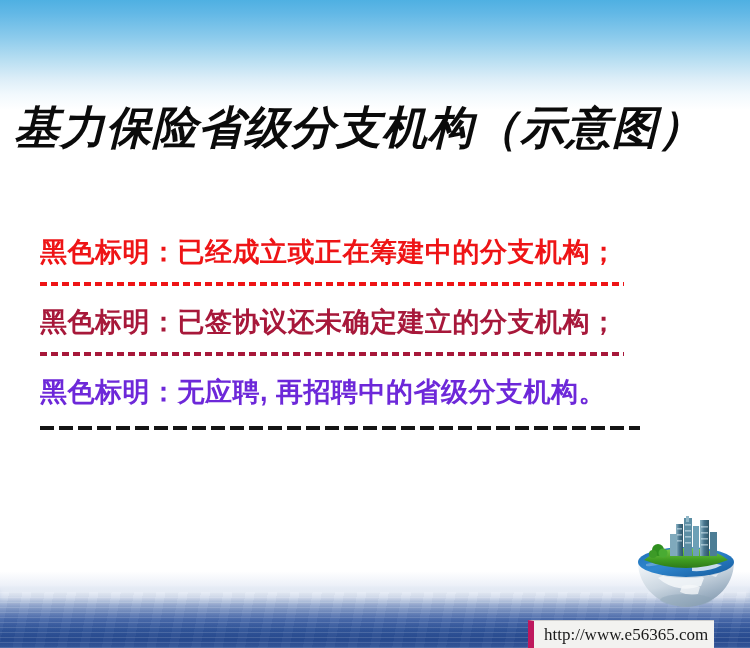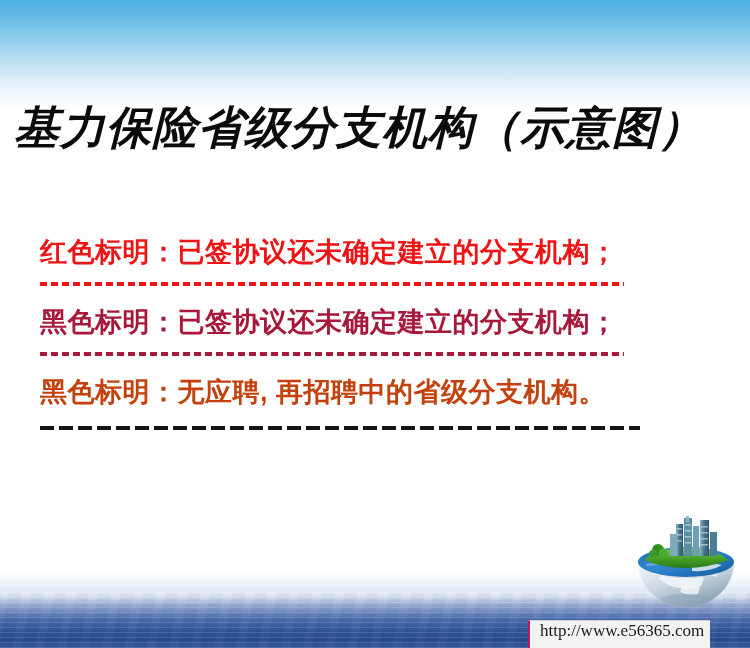--- a/index.html
+++ b/index.html
@@ -112,21 +112,21 @@
   .legend-text {
     font-family: "Liberation Sans", "DejaVu Sans", sans-serif;
     font-size: 27px;
     font-weight: bold;
     letter-spacing: .5px;
     white-space: nowrap;
     line-height: 40px;
   }
   .legend-text.red    { color: #ee1416; }
   .legend-text.purple { color: #a7183a; }
-  .legend-text.black  { color: #c2410c; }
+  .legend-text.black  { color: #6d28d9; }
 
   .rule {
     height: 4px;
     margin-top: 10px;
     margin-bottom: 16px;
   }
   .rule.red {
     width: 584px;
     background: repeating-linear-gradient(to right,
       #ee1416 0px, #ee1416 7px, rgba(0,0,0,0) 7px, rgba(0,0,0,0) 11px);
@@ -155,23 +155,23 @@
   .logo svg { display: block; }
 
   
   .watermark {
     position: absolute;
     left: 528px;
     top: 620px;
     height: 28px;
     padding: 0 6px 0 10px;
     display: flex;
-    align-items: flex-start;
+    align-items: center;
     background: #f2f2f0;
-    border-left: 2px solid #be185d;
+    border-left: 6px solid #be185d;
     border-top: 1px solid #cfcfcf;
     font-family: "Liberation Serif", "DejaVu Serif", serif;
     font-size: 17px;
     color: #1a1a1a;
     white-space: nowrap;
   }
 </style>
 </head>
 <body>
 
@@ -182,21 +182,21 @@
   <div class="sea">
     <div class="sea-glint"></div>
     <div class="sea-ripples"></div>
   </div>
 
   <div class="title">基力保险省级分支机构（示意图）</div>
 
   <div class="legend">
 
     <div class="legend-row">
-      <div class="legend-text red">红色标明：已签协议还未确定建立的分支机构；</div>
+      <div class="legend-text red">黑色标明：已经成立或正在筹建中的分支机构；</div>
       <div class="rule red"></div>
     </div>
 
     <div class="legend-row">
       <div class="legend-text purple">黑色标明：已签协议还未确定建立的分支机构；</div>
       <div class="rule purple"></div>
     </div>
 
     <div class="legend-row">
       <div class="legend-text black">黑色标明：无应聘, 再招聘中的省级分支机构。</div>

